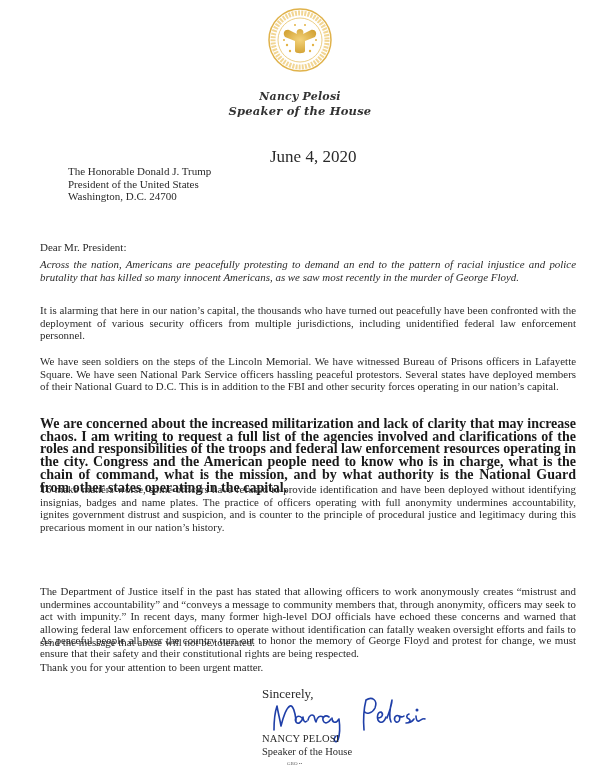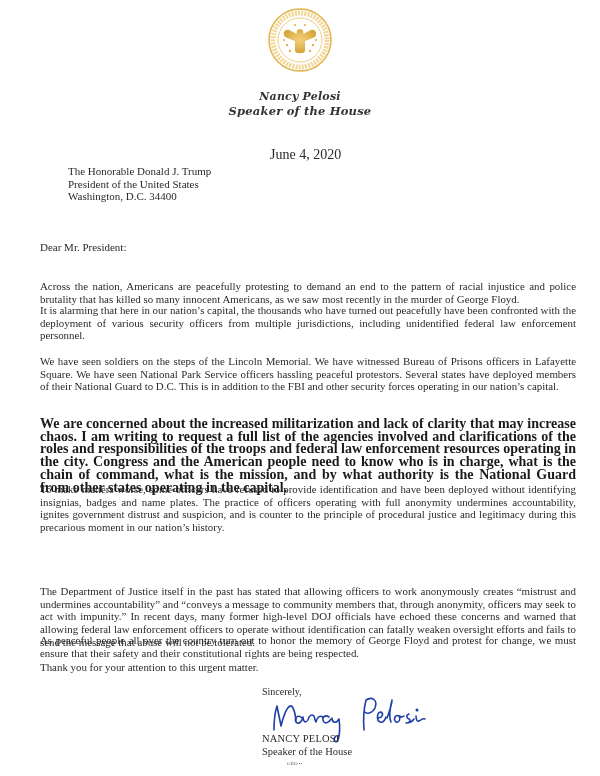--- a/index.html
+++ b/index.html
@@ -10,38 +10,38 @@
   .seal {
     position: absolute; left: 267px; top: 7px; width: 66px; height: 66px;
   }
   .hdr-name, .hdr-title {
     position: absolute; left: 0; width: 600px; text-align: center;
     font-family: "DejaVu Serif", serif; font-style: italic; font-weight: bold; color: #333;
     letter-spacing: 0.2px;
   }
   .hdr-name { top: 90px; font-size: 11px; }
   .hdr-title { top: 104px; font-size: 11.5px; }
-  .date { position: absolute; left: 270px; top: 147px; font-size: 14px; }
+  .date { position: absolute; left: 270px; top: 147px; font-size: 17px; }
   .addr { position: absolute; left: 40px; top: 165px; font-size: 11px; line-height: 12.6px; }
   .addr div { white-space: nowrap; margin-left: 28px; }
   .salutation { position: absolute; left: 40px; top: 241px; font-size: 11px; }
   .para {
     position: absolute; left: 40px; width: 536px; font-size: 10.9px; line-height: 12.7px;
     text-align: justify; color: #2a2a2a;
   }
   .para.bold { font-weight: bold; color: #1a1a1a; font-size: 14px; }
-  .p1 { top: 280px; }
+  .p1 { top: 258px; font-style: italic; }
   .p2 { top: 304px; }
   .p3 { top: 355px; }
   .p4 { top: 418px; }
   .p5 { top: 483px; }
   .p6 { top: 585px; }
   .p7 { top: 634px; }
   .p8 { top: 661px; }
-  .closing { position: absolute; left: 262px; top: 686px; font-size: 10px; }
+  .closing { position: absolute; left: 262px; top: 686px; font-size: 13px; }
   .signature {
     position: absolute; left: 268px; top: 690px; width: 180px; height: 60px;
   }
   .sig-name { position: absolute; left: 262px; top: 733px; font-size: 10.5px; letter-spacing: 0.2px; }
   .sig-title { position: absolute; left: 262px; top: 746px; font-size: 10.5px; }
   .footer-mark { position: absolute; left: 287px; top: 761px; font-size: 5px; color: #666; }
 </style>
 </head>
 <body>
 
@@ -70,33 +70,33 @@
   </svg>
 </div>
 <div class="hdr-name">Nancy Pelosi</div>
 <div class="hdr-title">Speaker of the House</div>
 
 <div class="date">June 4, 2020</div>
 
 <div class="addr">
   <div>The Honorable Donald J. Trump</div>
   <div>President of the United States</div>
-  <div>Washington, D.C.  34400</div>
+  <div>Washington, D.C.  24700</div>
 </div>
 
 <div class="salutation">Dear Mr. President:</div>
 
 <div class="para p1">Across the nation, Americans are peacefully protesting to demand an end to the pattern of racial injustice and police brutality that has killed so many innocent Americans, as we saw most recently in the murder of George Floyd.</div>
 <div class="para p2">It is alarming that here in our nation’s capital, the thousands who have turned out peacefully have been confronted with the deployment of various security officers from multiple jurisdictions, including unidentified federal law enforcement personnel.</div>
 <div class="para p3">We have seen soldiers on the steps of the Lincoln Memorial.  We have witnessed Bureau of Prisons officers in Lafayette Square.  We have seen National Park Service officers hassling peaceful protestors.  Several states have deployed members of their National Guard to D.C.  This is in addition to the FBI and other security forces operating in our nation’s capital.</div>
 <div class="para bold p4">We are concerned about the increased militarization and lack of clarity that may increase chaos.  I am writing to request a full list of the agencies involved and clarifications of the roles and responsibilities of the troops and federal law enforcement resources operating in the city.  Congress and the American people need to know who is in charge, what is the chain of command, what is the mission, and by what authority is the National Guard from other states operating in the capital.</div>
 <div class="para p5">To make matters worse, some officers have refused to provide identification and have been deployed without identifying insignias, badges and name plates.  The practice of officers operating with full anonymity undermines accountability, ignites government distrust and suspicion, and is counter to the principle of procedural justice and legitimacy during this precarious moment in our nation’s history.</div>
 <div class="para p6">The Department of Justice itself in the past has stated that allowing officers to work anonymously creates “mistrust and undermines accountability” and “conveys a message to community members that, through anonymity, officers may seek to act with impunity.”  In recent days, many former high-level DOJ officials have echoed these concerns and warned that allowing federal law enforcement officers to operate without identification can fatally weaken oversight efforts and fails to send the message that abuse will not be tolerated.</div>
 <div class="para p7">As peaceful people all over the country turn out to honor the memory of George Floyd and protest for change, we must ensure that their safety and their constitutional rights are being respected.</div>
-<div class="para p8">Thank you for your attention to this urgent matter.</div>
+<div class="para p8">Thank you for your attention to been urgent matter.</div>
 
 <div class="closing">Sincerely,</div>
 <div class="signature">
   <svg width="180" height="60" viewBox="0 0 180 60">
     <g fill="none" stroke="#1f3fa8" stroke-width="1.6" stroke-linecap="round" stroke-linejoin="round">
 
       <path d="M6 40 C6 30 7 22 9 16 C10 22 12 30 13 36 C15 28 18 18 22 16 C25 15 27 22 28 30"></path>
       <path d="M34 28 C30 24 26 28 28 32 C30 35 34 32 35 27 C35 31 37 33 39 31"></path>
       <path d="M40 30 C41 25 44 24 46 26 C47 29 47 31 48 32 C49 27 52 25 55 27"></path>
       <path d="M61 27 C57 24 53 28 56 32 C58 34 61 32 63 29"></path>

